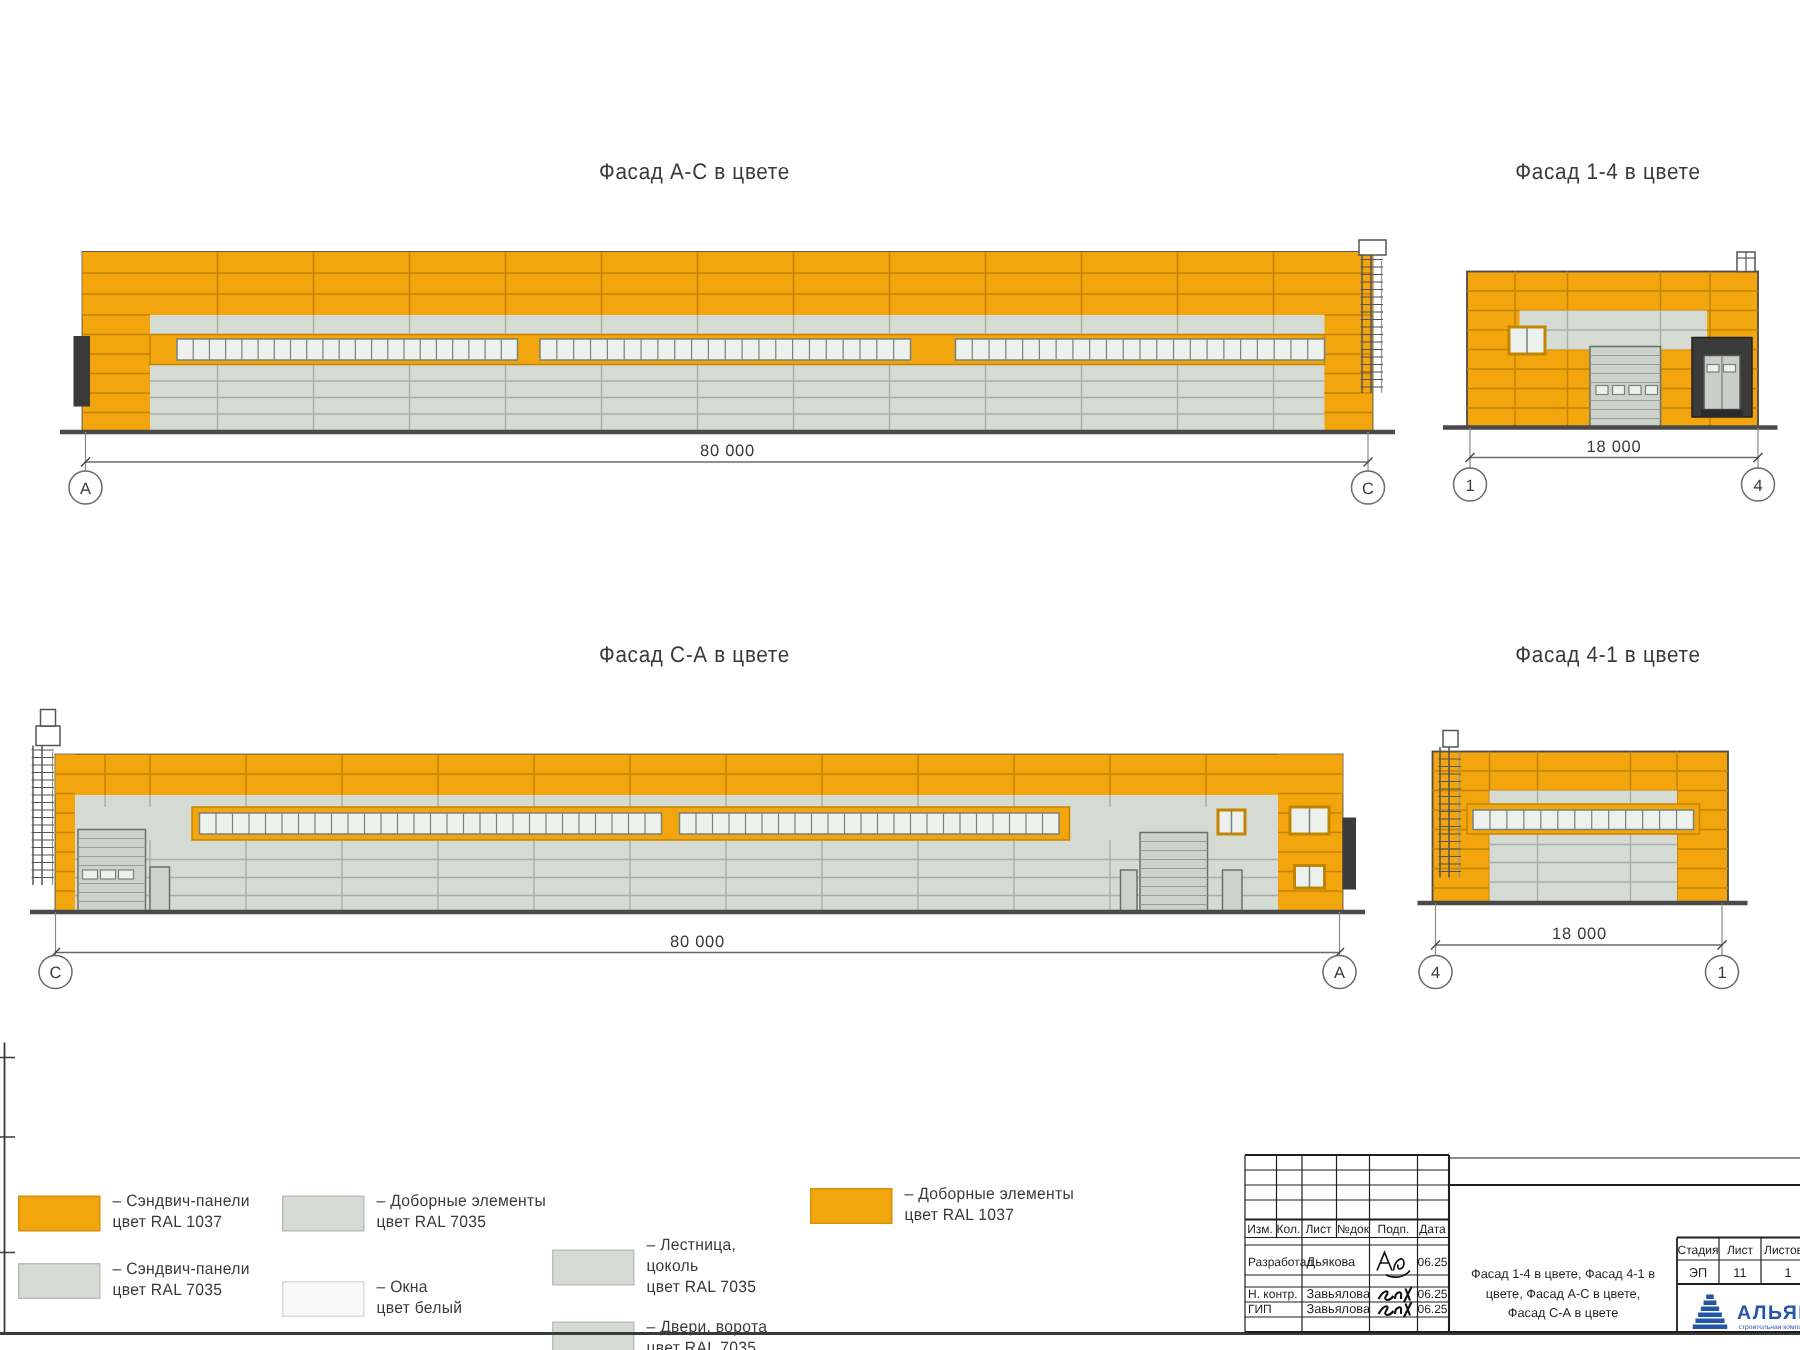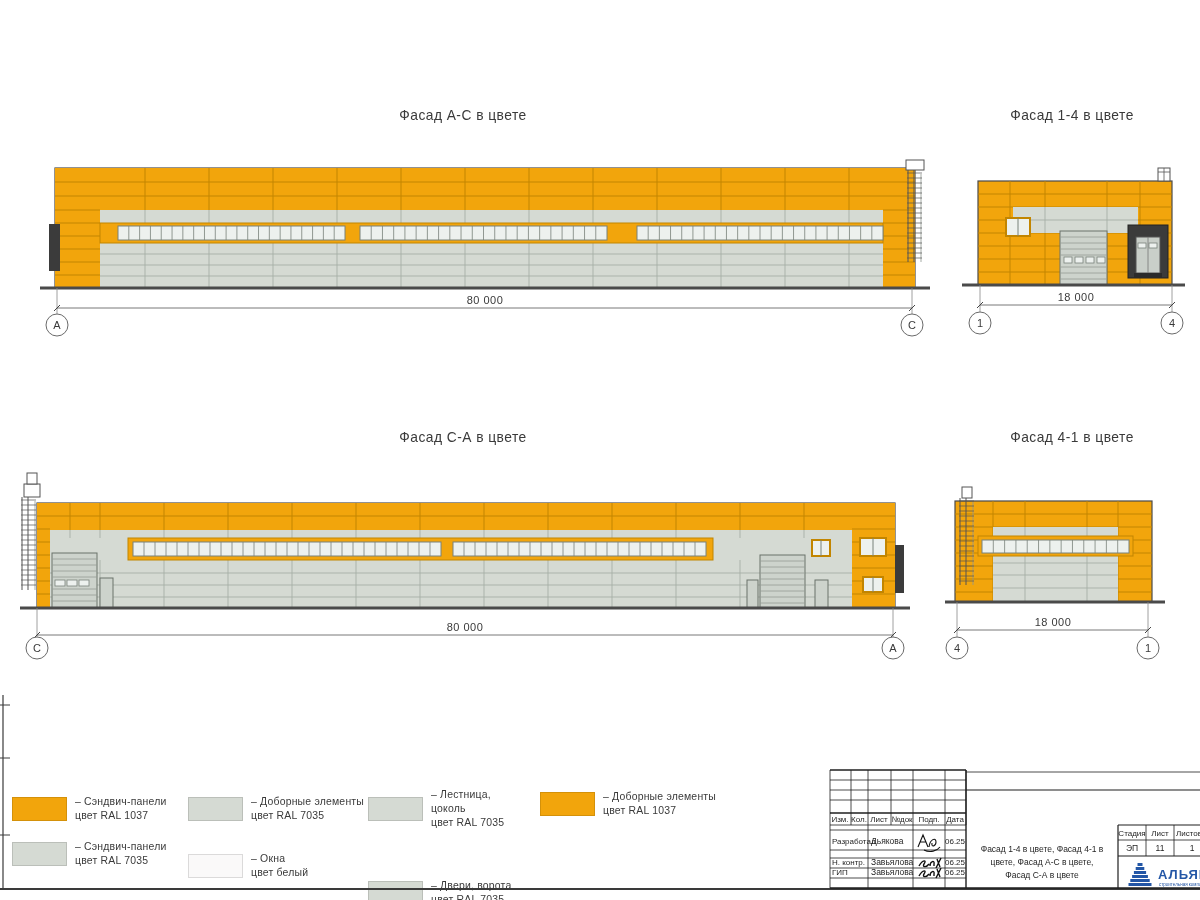--- a/index.html
+++ b/index.html
@@ -521,21 +521,21 @@
         <span>цвет RAL 7035</span>
       </div>
   </div>
   <div class="legend-item" style="left:188px;top:852px">
     <div class="sw" style="background: rgb(250, 249, 249);"></div>
     <div class="leg-label">
         <span>– Окна</span>
         <span>цвет белый</span>
       </div>
   </div>
-  <div class="legend-item" style="left:368px;top:788px">
+  <div class="legend-item" style="left:368px;top:824px">
     <div class="sw" style="background: rgb(213, 218, 211);"></div>
     <div class="leg-label">
         <span>– Лестница,</span>
         <span>цоколь</span>
         <span>цвет RAL 7035</span>
       </div>
   </div>
   <div class="legend-item" style="left:368px;top:879px">
     <div class="sw" style="background: rgb(213, 218, 211);"></div>
     <div class="leg-label">

